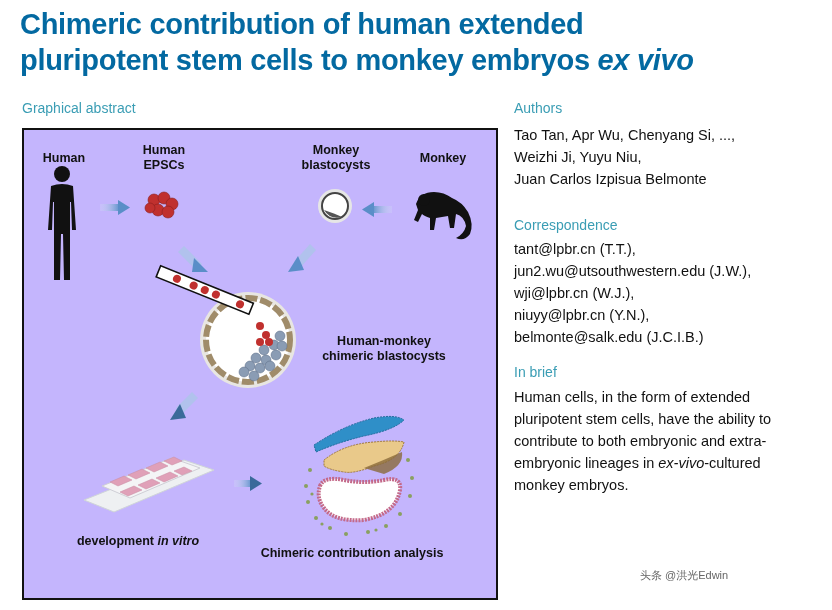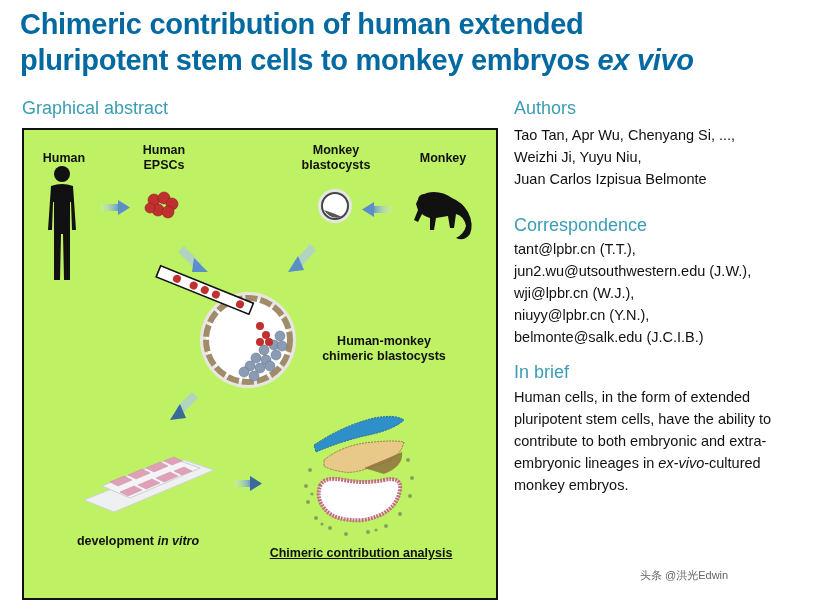--- a/index.html
+++ b/index.html
@@ -2,23 +2,23 @@
 <html><head>
 <meta charset="utf-8">
 <style>
   html, body { margin: 0; padding: 0; background: #ffffff; }
   body { width: 832px; height: 610px; position: relative; overflow: hidden;
          font-family: "Liberation Sans", sans-serif; color: #111; }
   .title { position: absolute; left: 20px; top: 6px; width: 800px;
            font-family: "Liberation Sans", sans-serif; font-weight: bold;
            font-size: 29px; line-height: 36px; color: #0369a1; letter-spacing: -0.3px; }
   .title i { font-style: italic; }
-  .section-h { position: absolute; color: #3a9db4; font-size: 18px; line-height: 22px; }
+  .section-h { position: absolute; color: #3a9db4; font-size: 14px; line-height: 22px; }
   .ga-box { position: absolute; left: 22px; top: 128px; width: 476px; height: 472px;
-            border: 2.5px solid #111; box-sizing: border-box; background: #bef264; }
+            border: 2.5px solid #111; box-sizing: border-box; background: #c4b5fd; }
   .lbl { position: absolute; font-weight: bold; font-size: 12.5px; line-height: 15px;
          text-align: center; color: #111; }
   .right-text { position: absolute; left: 514px; font-size: 14.5px; line-height: 22px; color: #111; }
   .right-text div { white-space: nowrap; }
   .watermark { position: absolute; left: 640px; top: 568px; font-size: 11px; color: #666; }
   svg { position: absolute; }
 </style>
 </head>
 <body>
 
@@ -41,21 +41,21 @@
     <div>blastocysts</div>
   </div>
   <div class="lbl" style="left:386px; top:21px; width:66px;">Monkey</div>
   <div class="lbl" style="left:290px; top:196px; width:140px;margin-top:8px;">
     <div>Human-monkey</div>
     <div>chimeric blastocysts</div>
   </div>
   <div class="lbl" style="left:24px; top:404px; width:180px;">
     <div><span>development </span><i>in vitro</i></div>
   </div>
-  <div class="lbl" style="left:232px; top:416px; width:210px;text-decoration:underline;">Chimeric contribution analysis</div>
+  <div class="lbl" style="left:223px; top:416px; width:210px;">Chimeric contribution analysis</div>
 
   <svg width="472" height="468" viewBox="0 0 472 468" style="left:0; top:0;">
     <defs>
       <linearGradient id="arrR" x1="0" x2="1" y1="0" y2="0">
         <stop offset="0" stop-color="#d8e6f4" stop-opacity="0.2"></stop>
         <stop offset="1" stop-color="#5a8ec8"></stop>
       </linearGradient>
       <linearGradient id="arrL" x1="1" x2="0" y1="0" y2="0">
         <stop offset="0" stop-color="#d8e6f4" stop-opacity="0.2"></stop>
         <stop offset="1" stop-color="#5a8ec8"></stop>

